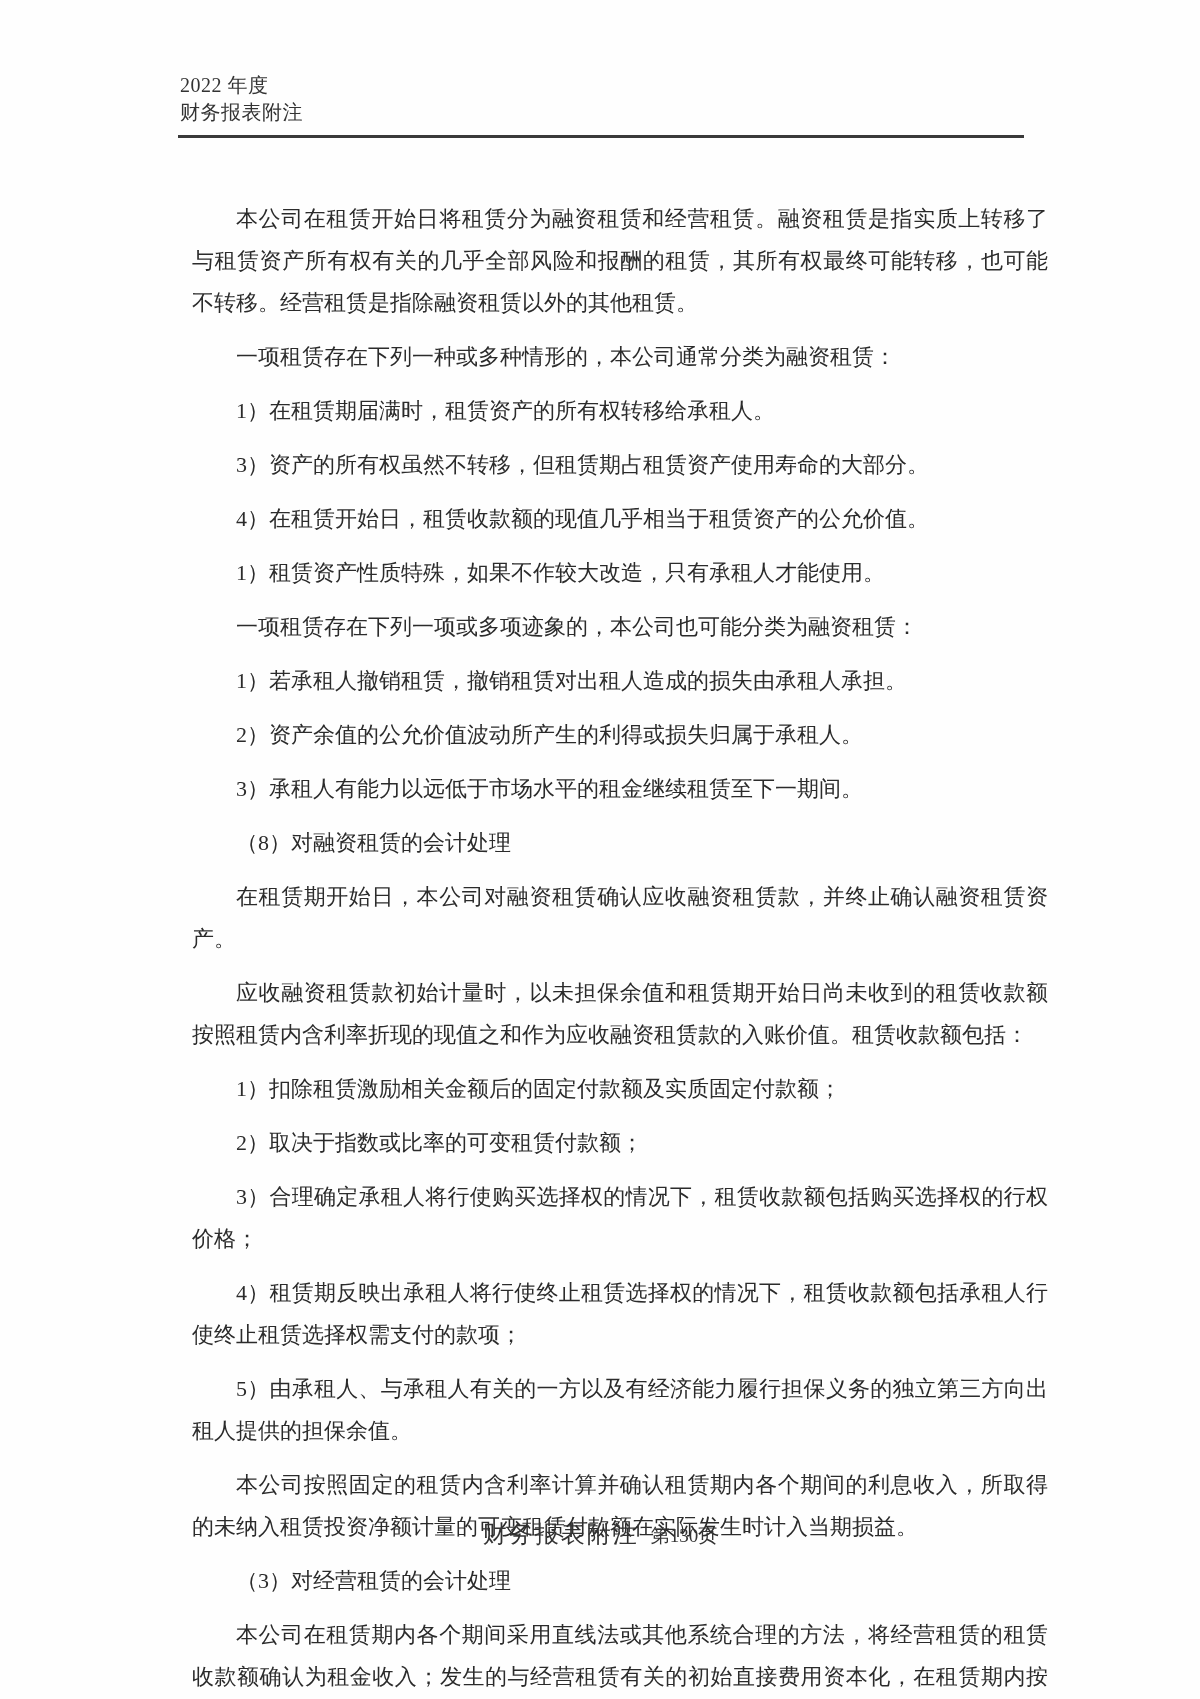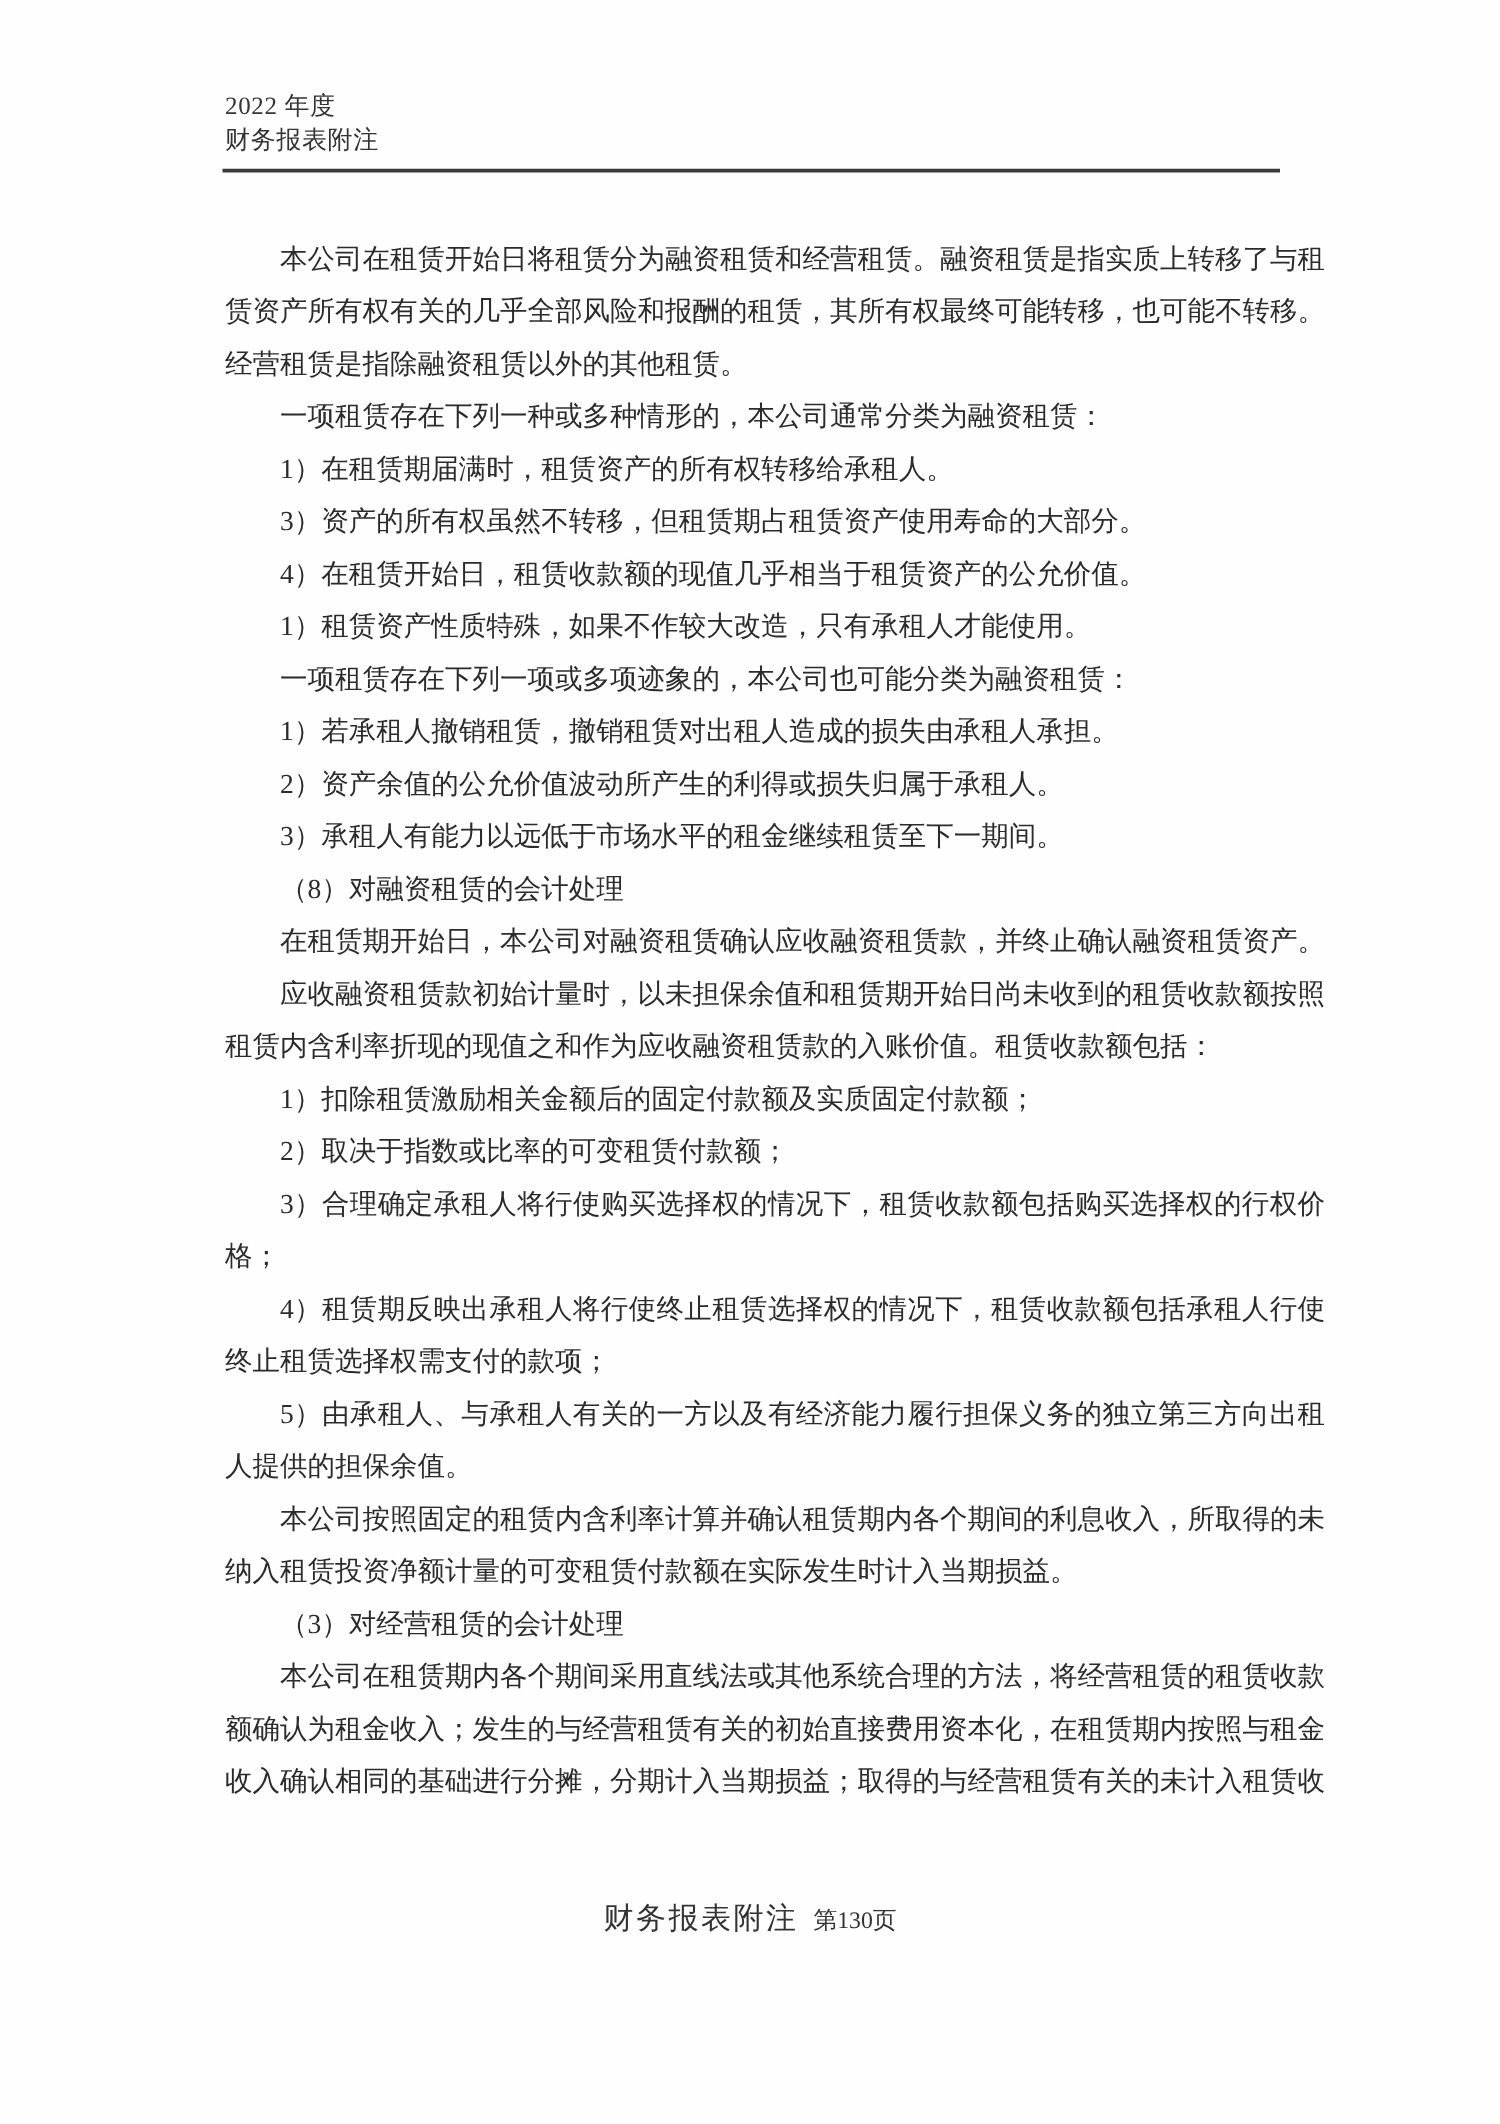--- a/index.html
+++ b/index.html
@@ -34,21 +34,21 @@
   .content {
     position: absolute;
     left: 180px;
     top: 186px;
     width: 880px;
     font-size: 22px;
     line-height: 42px;
     text-align: justify;
   }
   .content p {
-    margin: 0;
+    margin: 12px;
     padding: 0;
     text-indent: 2em;
   }
   .footer {
     position: absolute;
     left: 0;
     top: 1518px;
     width: 100%;
     text-align: center;
     color: #333333;

